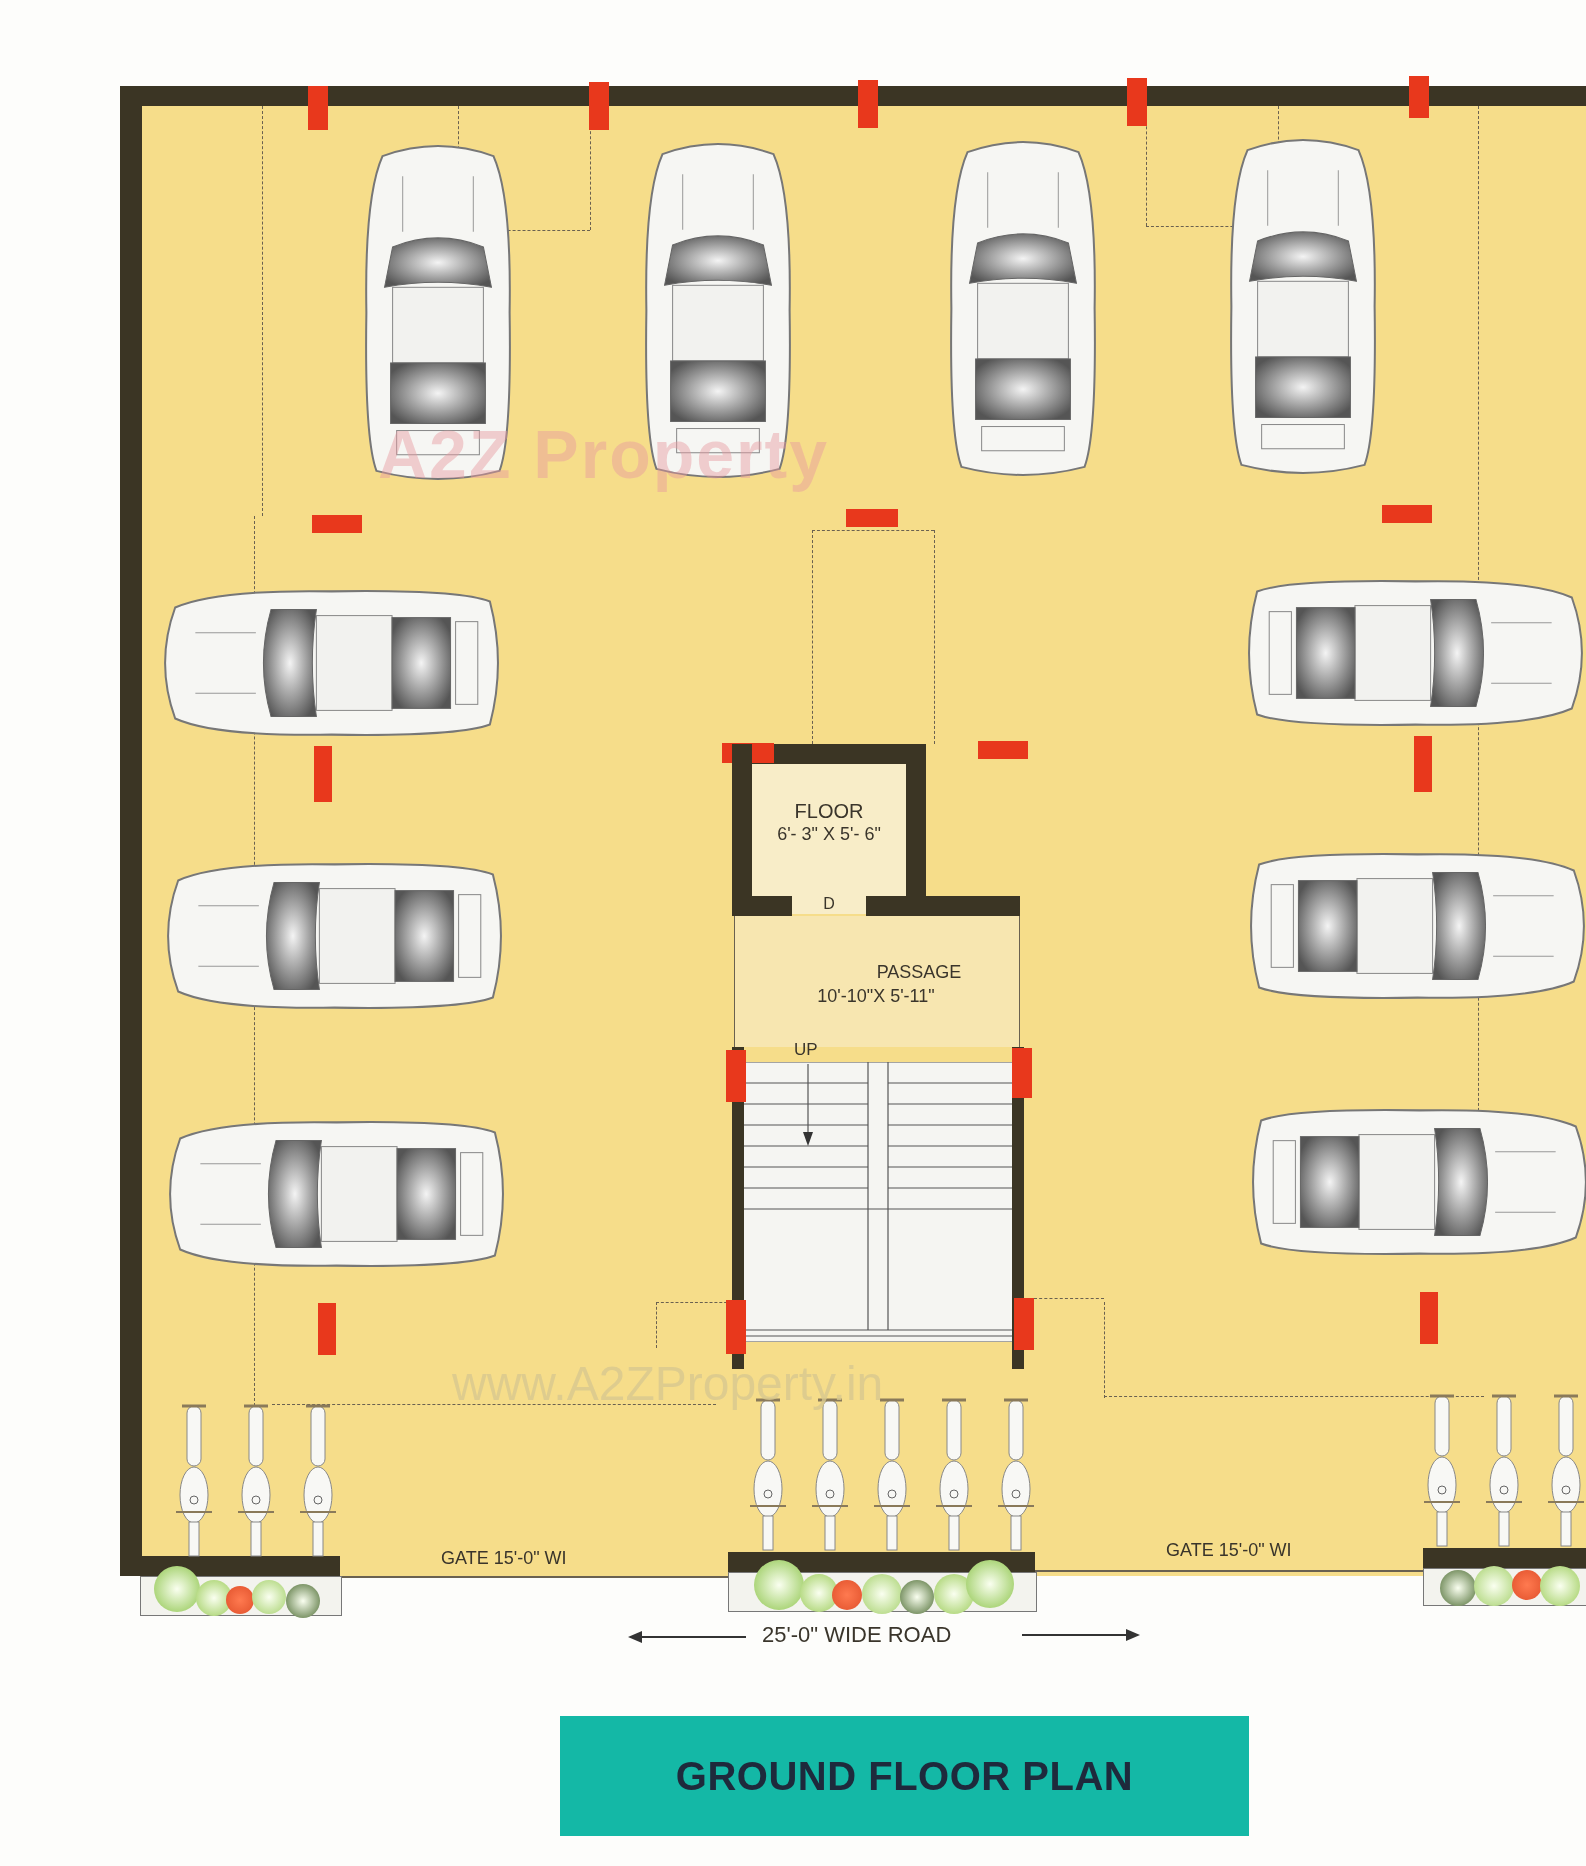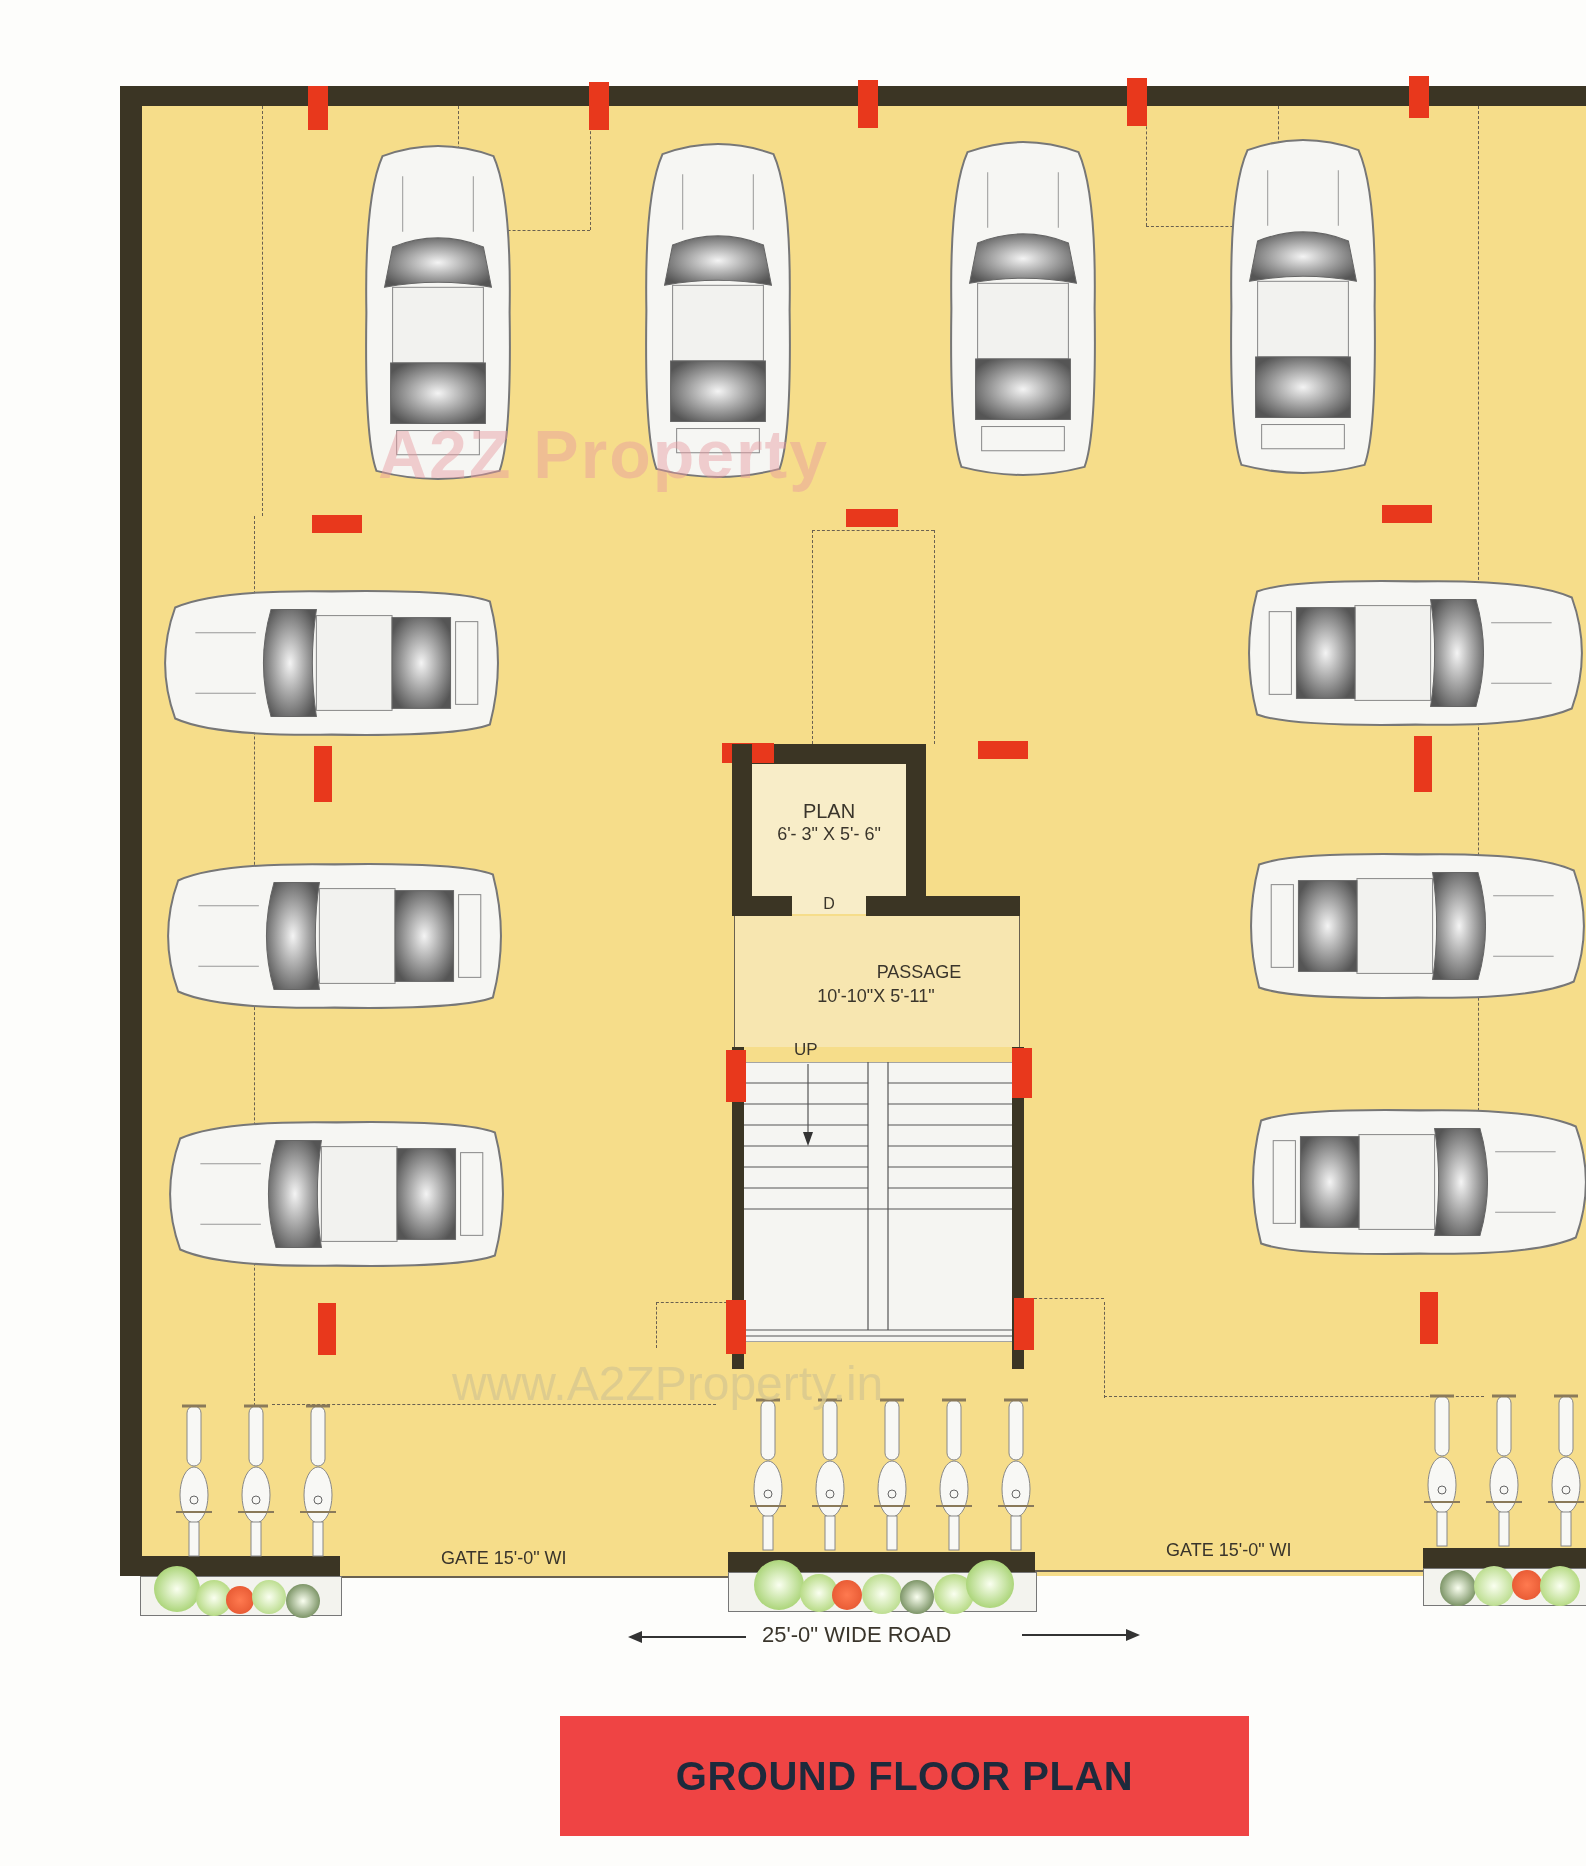--- a/index.html
+++ b/index.html
@@ -6,21 +6,21 @@
   body{width:1586px;height:1866px;position:relative;overflow:hidden;background:#fdfdfb;font-family:"Liberation Sans",sans-serif;}
   .abs{position:absolute;}
   .floor{position:absolute;left:120px;top:88px;width:1466px;height:1488px;background:#f6dd8a;}
   .wall{position:absolute;background:#3b3524;}
   .col{position:absolute;background:#e8381c;}
   .dash-v{position:absolute;width:0;border-left:1.5px dashed #6a6150;}
   .dash-h{position:absolute;height:0;border-top:1.5px dashed #6a6150;}
   .car{position:absolute;}
   .label{position:absolute;color:#3a352b;white-space:nowrap;}
   .room{position:absolute;background:#f8edc8;}
-  .title-box{position:absolute;left:560px;top:1716px;width:689px;height:120px;background:#ef4444;display:flex;align-items:center;justify-content:center;}
+  .title-box{position:absolute;left:560px;top:1716px;width:689px;height:120px;background:#14b8a6;display:flex;align-items:center;justify-content:center;}
   .title-box span{font-weight:bold;font-size:40px;color:#1e2a3c;letter-spacing:0.5px;}
   .watermark{position:absolute;font-weight:bold;opacity:0.45;}
   .planter{position:absolute;background:#f3f3ee;border:1px solid #777;}
   .shrub{position:absolute;border-radius:50%;}
 </style>
 </head>
 <body>
 
 <div class="floor"></div>
 
@@ -65,21 +65,21 @@
 <div class="col" style="left:318px;top:1303px;width:18px;height:52px;"></div>
 <div class="col" style="left:1420px;top:1292px;width:18px;height:52px;"></div>
 
 <div class="room" style="left:752px;top:764px;width:154px;height:150px;"></div>
 <div class="wall" style="left:732px;top:744px;width:194px;height:20px;"></div>
 <div class="col" style="left:722px;top:743px;width:52px;height:20px;"></div>
 <div class="wall" style="left:732px;top:744px;width:20px;height:172px;"></div>
 <div class="wall" style="left:906px;top:744px;width:20px;height:156px;"></div>
 <div class="wall" style="left:732px;top:896px;width:60px;height:20px;"></div>
 <div class="wall" style="left:866px;top:896px;width:154px;height:20px;"></div>
-<div class="label" style="left:752px;top:800px;width:154px;text-align:center;font-size:20px;">PLAN</div>
+<div class="label" style="left:752px;top:800px;width:154px;text-align:center;font-size:20px;">FLOOR</div>
 <div class="label" style="left:752px;top:824px;width:154px;text-align:center;font-size:18px;">6'- 3" X 5'- 6"</div>
 <div class="label" style="left:792px;top:895px;width:74px;text-align:center;font-size:16px;">D</div>
 
 <div class="room" style="left:734px;top:916px;width:284px;height:131px;background:#f7e6b0;border-right:1px solid #6a6150;border-left:1px solid #6a6150;"></div>
 <div class="label" style="left:734px;top:962px;width:284px;text-align:center;font-size:18px;padding-left:43px;">PASSAGE</div>
 <div class="label" style="left:734px;top:986px;width:284px;text-align:center;font-size:18px;">10'-10"X 5'-11"</div>
 
 <div class="abs" style="left:742px;top:1062px;width:272px;height:280px;background:#f5f5f2;">
   <svg width="272" height="280">
     <g stroke="#555" stroke-width="1.2">

